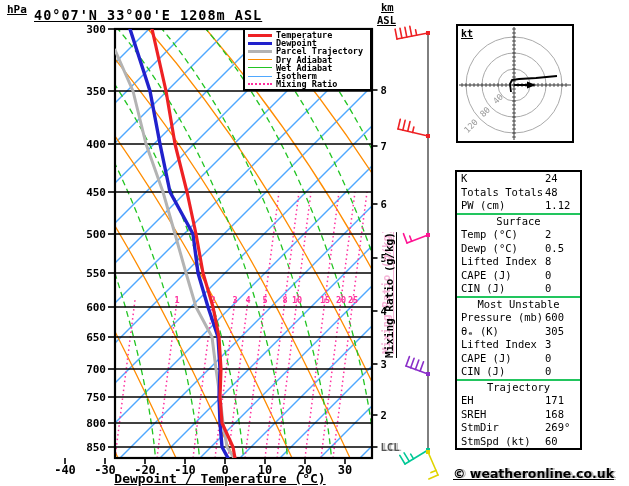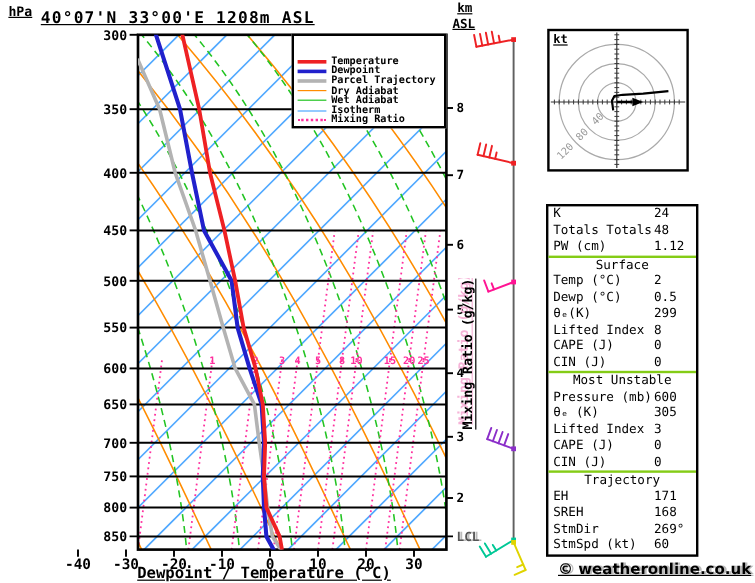--- a/index.html
+++ b/index.html
@@ -10,29 +10,29 @@
   .title{left:34px;top:7px;font-weight:bold;font-size:13.5px;letter-spacing:1px;}
   .hpa{left:7px;top:3px;font-weight:bold;font-size:11px;}
   .km{left:381px;top:1px;font-weight:bold;font-size:10.5px;}
   .asl{left:377px;top:14px;font-weight:bold;font-size:10.5px;}
   .date{left:406px;top:5px;font-weight:bold;font-size:13px;}
   .kt{left:461px;top:28px;font-weight:bold;font-size:10px;}
   .xlabel{left:60px;top:471px;width:320px;text-align:center;font-weight:bold;font-size:13px;}
   .mixlabel{left:383px;top:198px;height:160px;writing-mode:vertical-rl;transform:rotate(180deg);
             font-weight:bold;font-size:11px;text-shadow:4px -3px 0 #f6b4d8;}
   .footer{left:453px;top:466px;font-weight:bold;font-size:12.5px;font-family:"DejaVu Sans",sans-serif;
-          text-shadow:2px 0 0 #bbb;margin-left:12px;}
+          text-shadow:2px 0 0 #bbb;}
   .legend{position:absolute;left:243px;top:28px;width:129px;background:#fff;
-          border:2px solid #000;padding:17px 0 1px 3px;box-sizing:border-box;}
+          border:2px solid #000;padding:1px 0 1px 3px;box-sizing:border-box;}
   .lrow{display:flex;align-items:center;height:8.2px;}
   .lsample{display:inline-block;width:24px;margin-right:4px;flex:0 0 24px;}
   .llabel{font-weight:bold;font-size:8.5px;line-height:8px;}
   .panel{position:absolute;left:455px;top:170px;width:127px;border:2px solid #000;
          background:#fff;box-sizing:border-box;}
-  .psec{border-top:2px solid #84cc16;}
+  .psec{border-top:2px solid #22c55e;}
   .psec:first-child{border-top:none;}
   .ptitle{text-align:center;font-size:10.5px;height:13.5px;line-height:13.5px;}
   .prow{display:flex;height:13.5px;line-height:13.5px;padding:0 3px 0 4px;font-size:10.5px;}
   .plabel{flex:0 0 84px;overflow:visible;}
   .pvalue{flex:1;}
 </style>
 </head>
 <body>
 
 <div class="app">
@@ -391,24 +391,20 @@
         <div class="ptitle">Surface</div>
         <div class="prow">
           <span class="plabel">Temp (°C)</span>
           <span class="pvalue">2</span>
         </div>
         <div class="prow">
           <span class="plabel">Dewp (°C)</span>
           <span class="pvalue">0.5</span>
         </div>
         <div class="prow">
-          <span class="plabel">θₑ(K)</span>
-          <span class="pvalue">299</span>
-        </div>
-        <div class="prow">
           <span class="plabel">Lifted Index</span>
           <span class="pvalue">8</span>
         </div>
         <div class="prow">
           <span class="plabel">CAPE (J)</span>
           <span class="pvalue">0</span>
         </div>
         <div class="prow">
           <span class="plabel">CIN (J)</span>
           <span class="pvalue">0</span>

